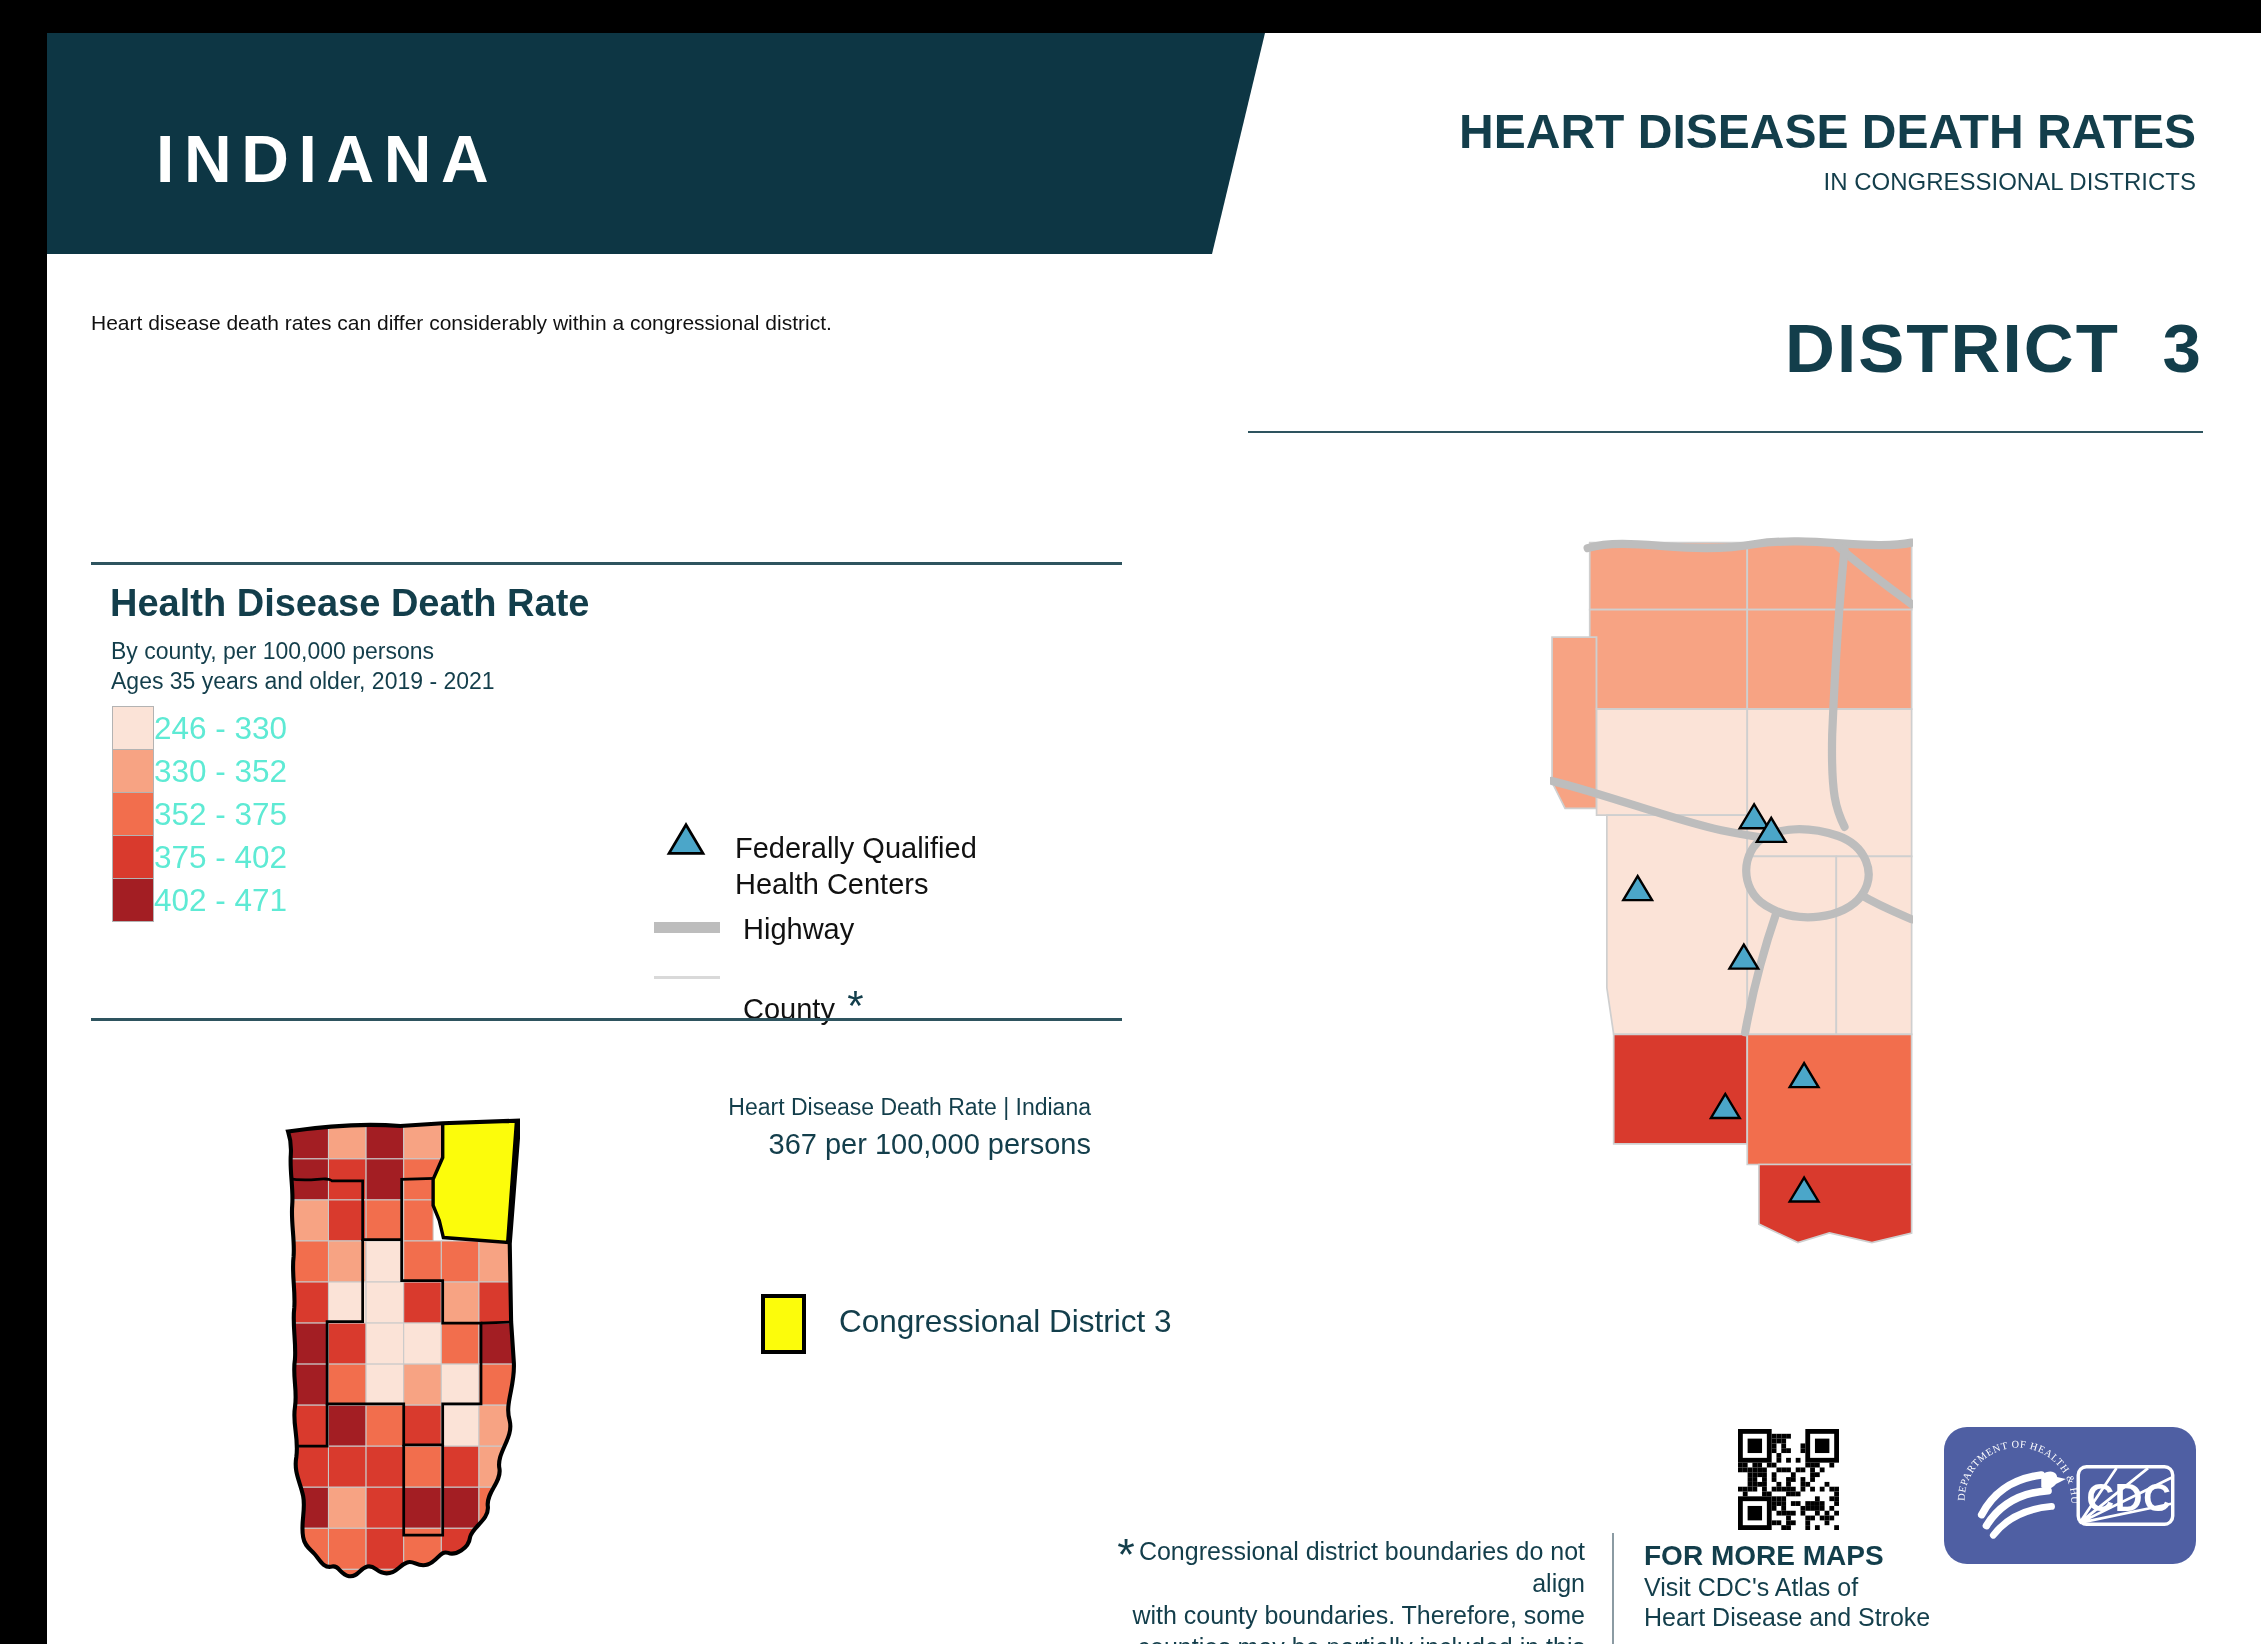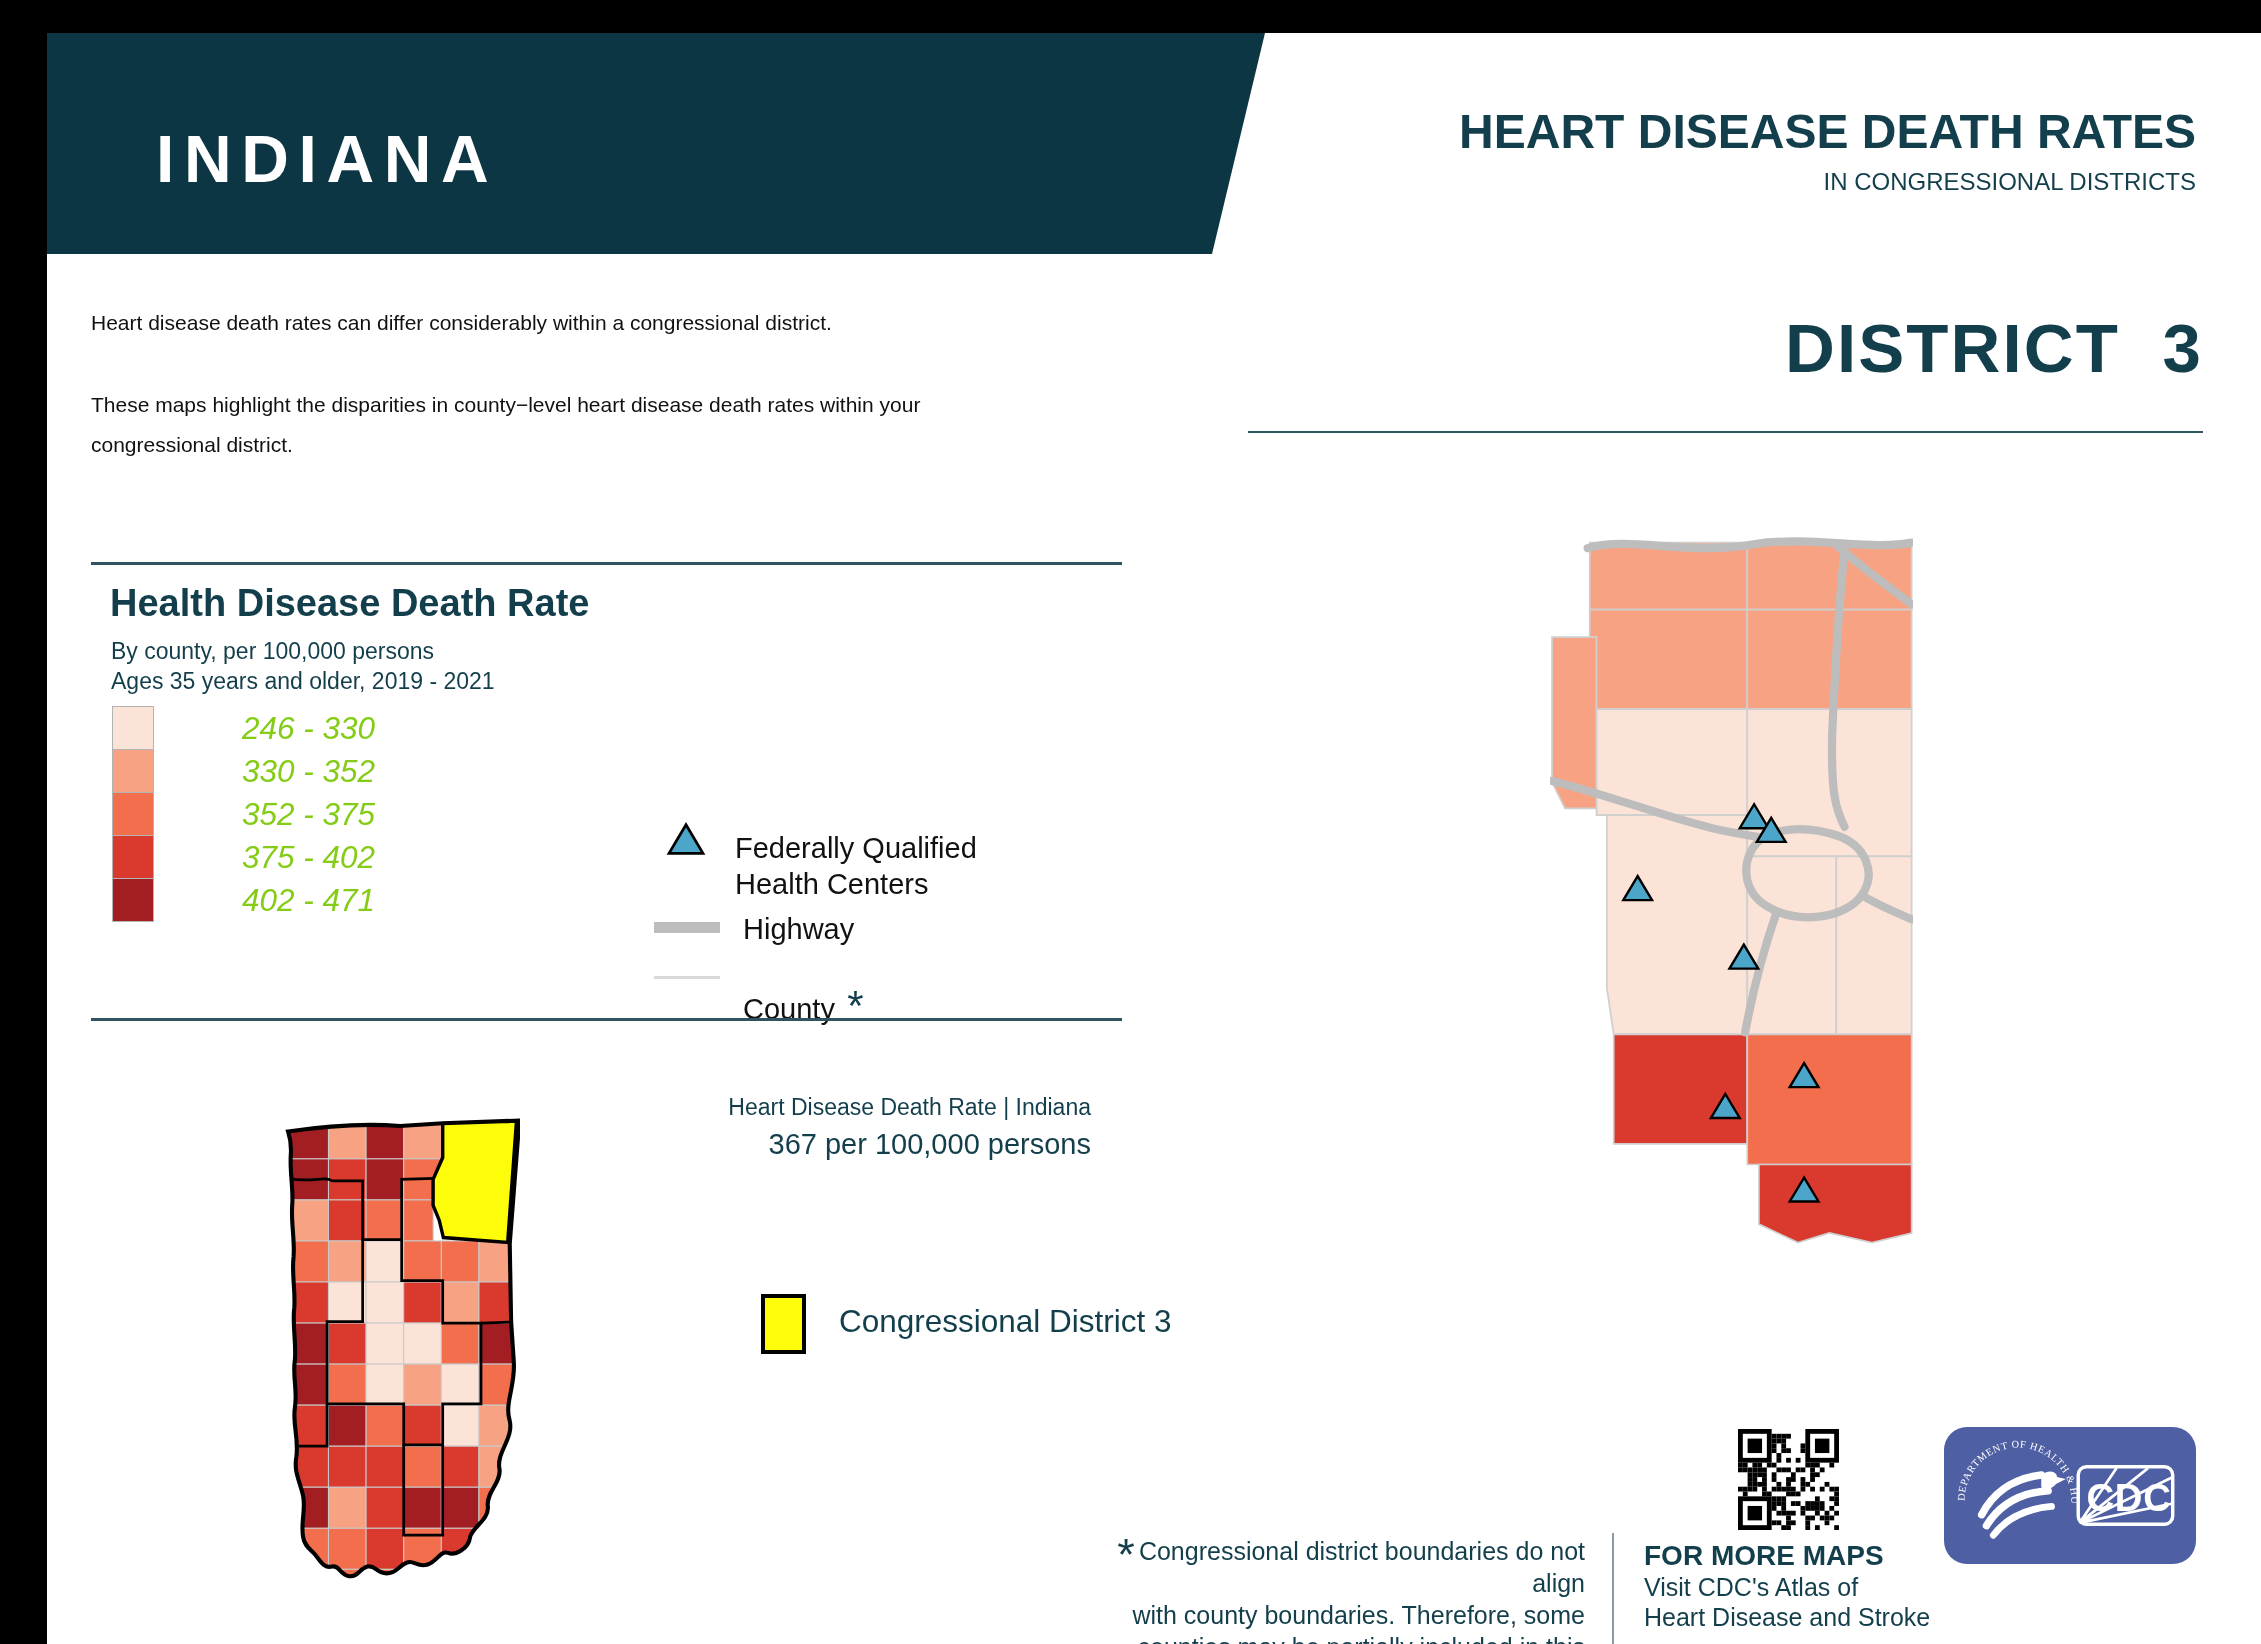--- a/index.html
+++ b/index.html
@@ -25,21 +25,21 @@
   #hr1{left:91px;top:562px;width:1031px;height:2.7px;}
   #hr2{left:91px;top:1018px;width:1031px;height:2.7px;}
   #hr3{left:1248px;top:431px;width:955px;height:2.1px;}
 
   
   .legend-title{position:absolute;left:110px;top:582px;color:#133e4b;font-size:38px;font-weight:700;}
   .legend-sub{position:absolute;left:111px;top:636px;color:#133e4b;font-size:23px;line-height:30px;}
   .classes{position:absolute;left:112px;top:707px;}
   .class-row{display:flex;align-items:center;height:43px;}
   .swatch{width:40px;height:42px;border:1.4px solid #b3b3b3;margin-top:-1.4px;box-sizing:content-box;}
-  .class-label{margin-left:88px;color:#84cc16;font-size:31.5px;white-space:nowrap;font-style:italic;}
+  .class-label{color:#5eead4;font-size:31.5px;white-space:nowrap;}
 
   .sym-fqhc-label{position:absolute;left:735px;top:810px;color:#111111;font-size:29px;line-height:36px;}
   #fqhc-tri{position:absolute;left:666px;top:822px;}
   .hw-bar{position:absolute;left:654px;top:922px;width:66px;height:11px;background:#bdbdbd;}
   .hw-label{position:absolute;left:743px;top:913px;color:#111111;font-size:29px;}
   .cty-line{position:absolute;left:654px;top:976px;width:66px;height:3.4px;background:#d9d9d9;}
   .cty-label{position:absolute;left:743px;top:962px;color:#111111;font-size:29px;margin-top:20px;}
   .cty-star{color:#133e4b;font-size:42px;font-weight:400;vertical-align:-1.4px;margin-left:12.3px;}
 
   
@@ -80,21 +80,20 @@
 
 <div class="band"></div>
 <div class="state-name">INDIANA</div>
 <div class="title-wrap">
   <div class="main-title">HEART DISEASE DEATH RATES</div>
   <div class="sub-title">IN CONGRESSIONAL DISTRICTS</div>
 </div>
 
 <div class="intro">
   <p style="width:877px;">Heart disease death rates can differ considerably within a congressional district.</p>
-  <p style="width:946px;">These maps highlight the disparities in county−level heart disease death rates within your congressional district.</p>
 </div>
 
 <div id="hr1" class="hr"></div>
 
 <div class="legend-title">Health Disease Death Rate</div>
 <div class="legend-sub">
   <div>By county, per 100,000 persons</div>
   <div>Ages 35 years and older, 2019 - 2021</div>
 </div>
 <div class="classes" id="class-rows">

